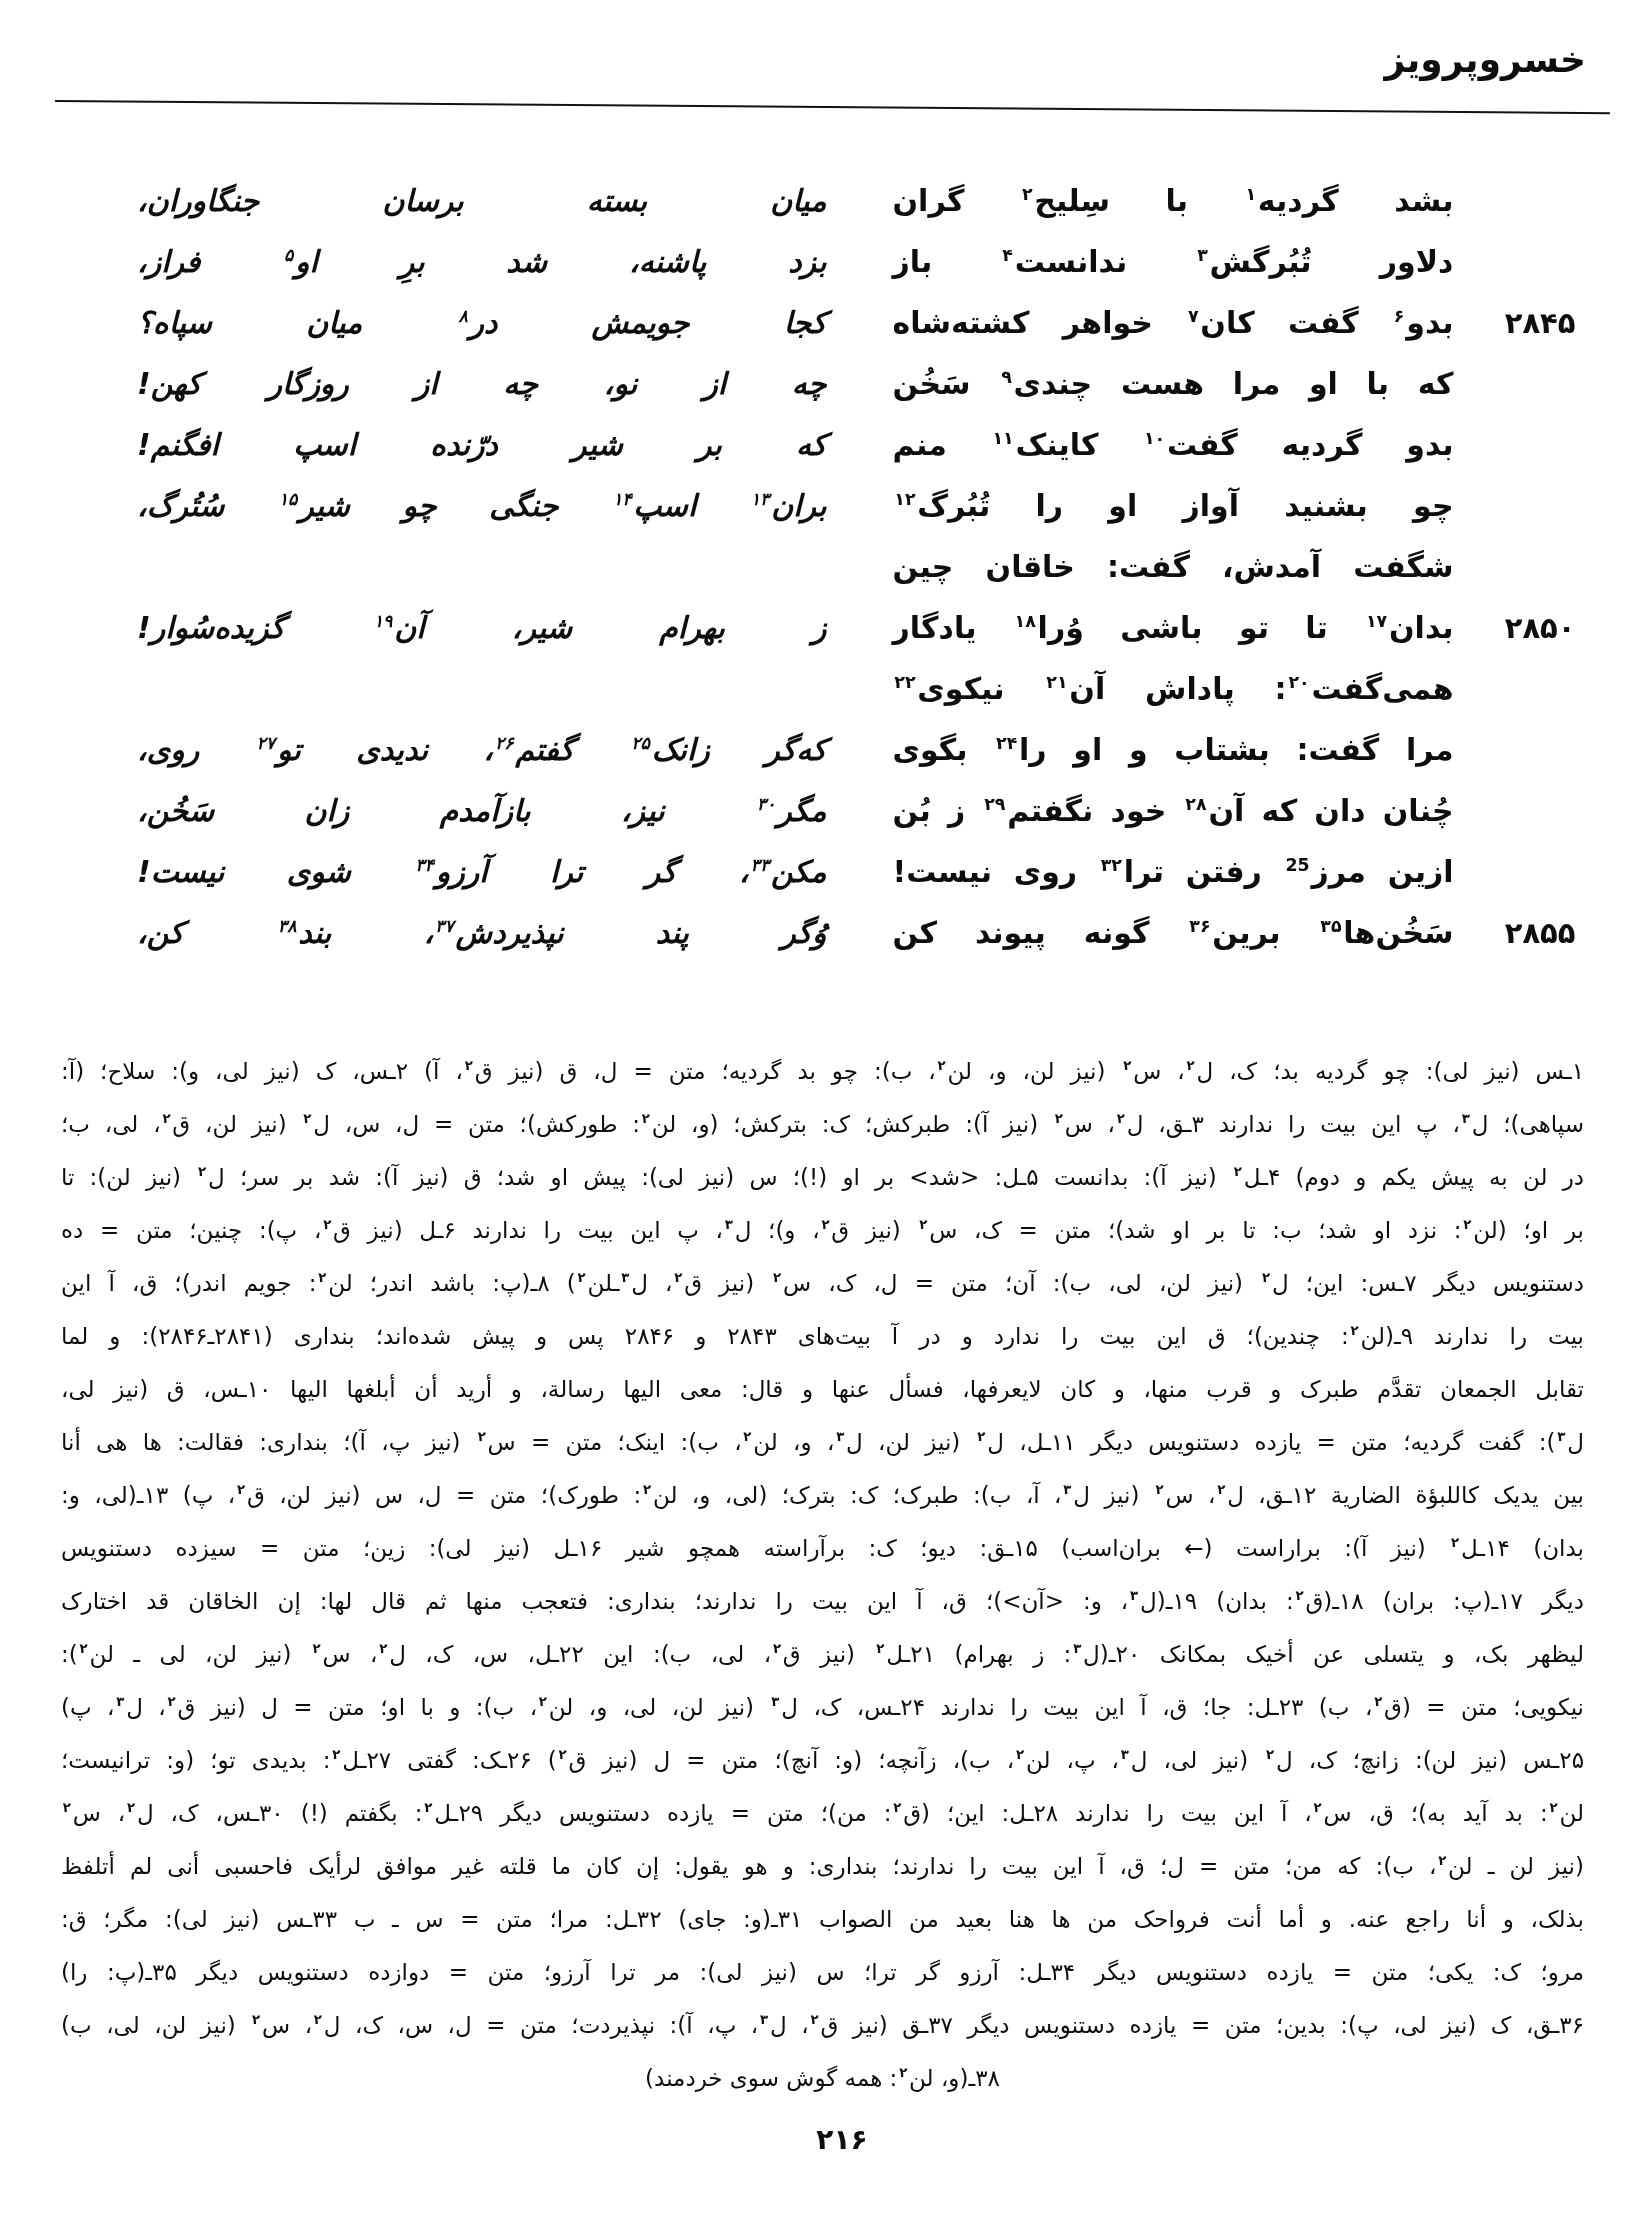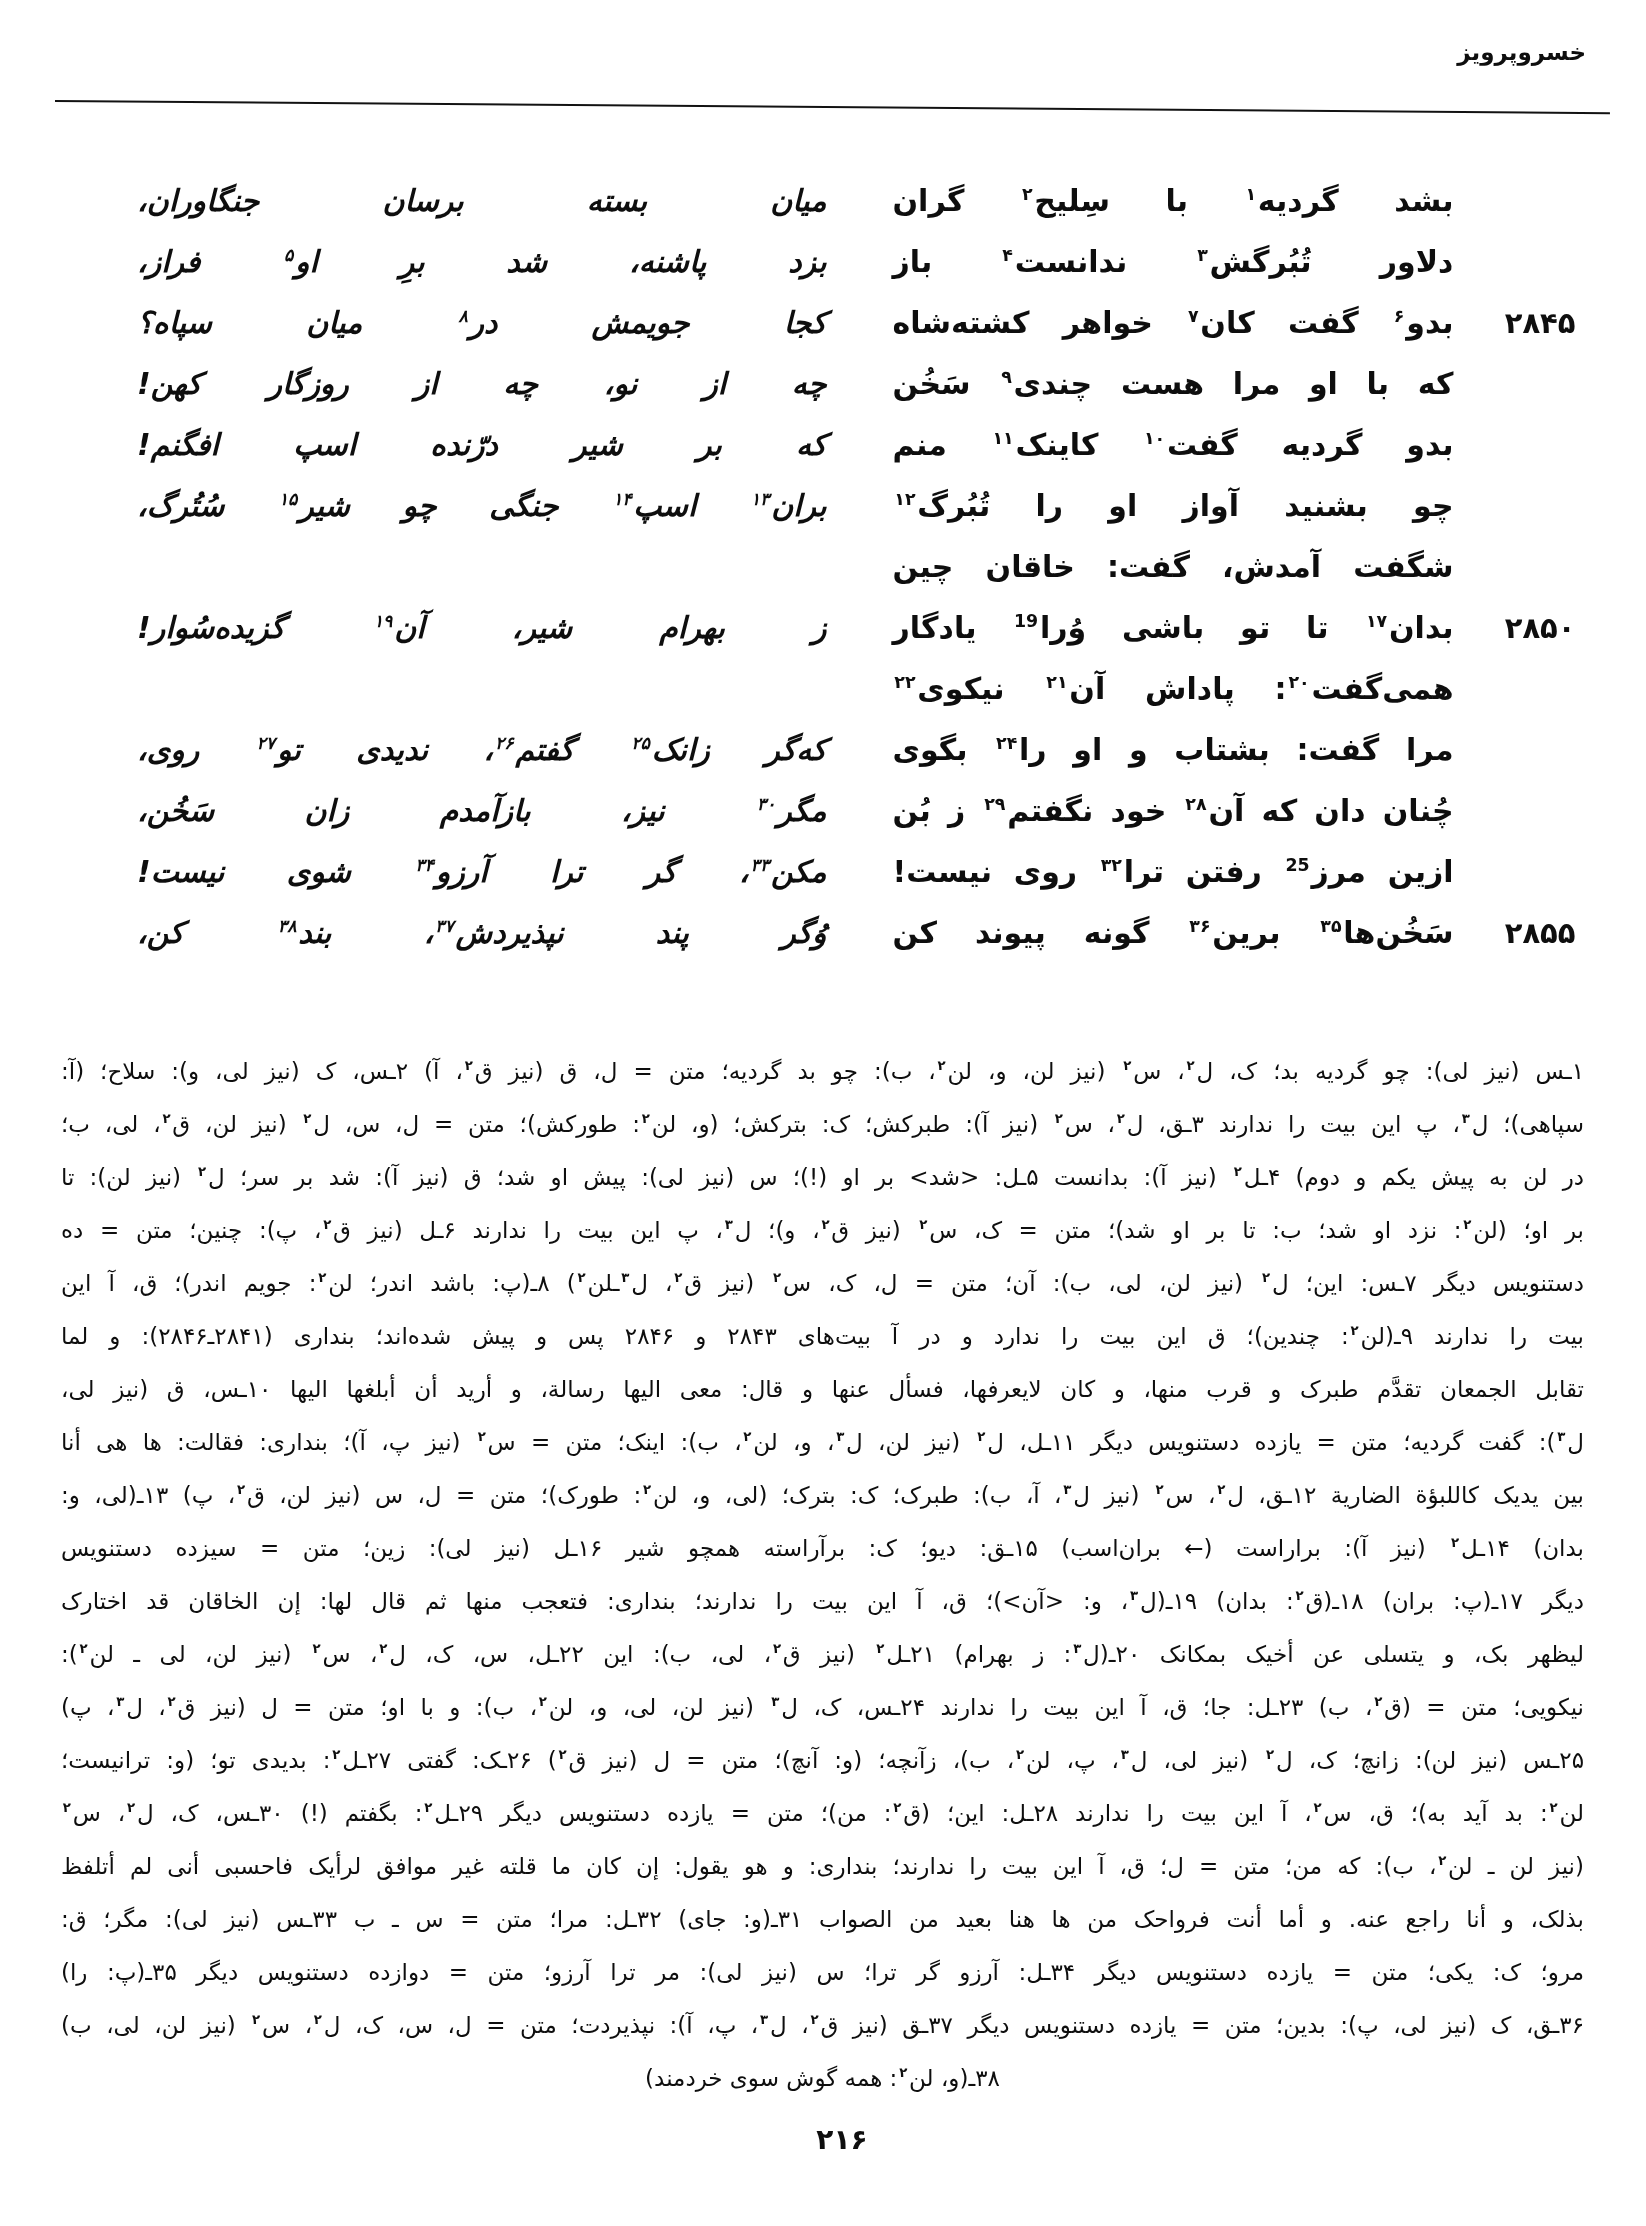--- a/index.html
+++ b/index.html
@@ -5,21 +5,21 @@
   html,body{margin:0;padding:0;}
   body{
     width:1647px;height:2226px;position:relative;
     background:#ffffff;color:#0e0e0e;
     font-family:"DejaVu Sans", sans-serif;
     direction:rtl;overflow:hidden;
   }
   
   .header-title{
     position:absolute;top:39px;right:61px;
-    font-size:23px;font-weight:bold;letter-spacing:0px;
+    font-size:36px;font-weight:bold;letter-spacing:0px;
   }
   .header-rule{
     position:absolute;top:100px;left:55px;right:37px;height:0;
     border-top:2.8px solid #121212;
     transform:rotate(0.45deg);transform-origin:left center;
   }
   
   .poem{
     position:absolute;top:183px;right:66px;left:137px;
   }
@@ -96,21 +96,21 @@
       <span class="vnum"></span>
       <span class="hemi right">چو بشنید آواز او را تُبُرگ<sup>۱۲</sup></span>
       <span class="hemi left">بران<sup>۱۳</sup> اسپ<sup>۱۴</sup> جنگی چو شیر<sup>۱۵</sup> سُتُرگ،</span>
     </div>
     <div class="verse-row">
       <span class="vnum"></span>
       <span class="hemi right">شگفت آمدش، گفت: خاقان چین</span>
     </div>
     <div class="verse-row">
       <span class="vnum">۲۸۵۰</span>
-      <span class="hemi right">بدان<sup>۱۷</sup> تا تو باشی وُرا<sup>19</sup> یادگار</span>
+      <span class="hemi right">بدان<sup>۱۷</sup> تا تو باشی وُرا<sup>۱۸</sup> یادگار</span>
       <span class="hemi left">ز بهرام شیر، آن<sup>۱۹</sup> گزیده‌سُوار!</span>
     </div>
     <div class="verse-row">
       <span class="vnum"></span>
       <span class="hemi right">همی‌گفت<sup>۲۰</sup>: پاداش آن<sup>۲۱</sup> نیکوی<sup>۲۲</sup></span>
     </div>
     <div class="verse-row">
       <span class="vnum"></span>
       <span class="hemi right">مرا گفت: بشتاب و او را<sup>۲۴</sup> بگوی</span>
       <span class="hemi left">که‌گر زانک<sup>۲۵</sup> گفتم<sup>۲۶</sup>، ندیدی تو<sup>۲۷</sup> روی،</span>

